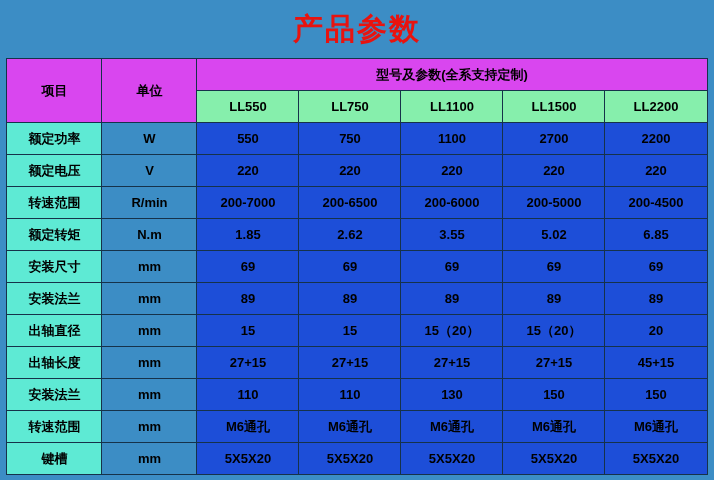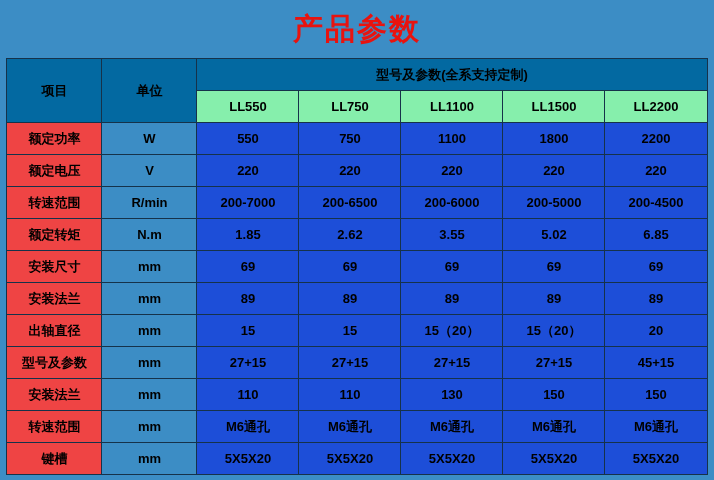--- a/index.html
+++ b/index.html
@@ -47,29 +47,29 @@
     text-align: center;
     vertical-align: middle;
     color: #000;
     font-weight: bold;
     padding: 0;
     height: 31px;
     font-size: 13px;
     font-family: "Liberation Sans", sans-serif;
   }
   .hdr {
-    background: #0369a1;
+    background: #d946ef;
     font-size: 15px;
   }
   .hdr-sub {
     background: #86efac;
     font-size: 14px;
   }
   .rowlabel {
-    background: #ef4444;
+    background: #5eead4;
     font-size: 14px;
   }
   .unit {
     background: #3c8dc5;
     font-size: 12px;
   }
   .val {
     background: #1d4ed8;
     font-size: 13px;
   }
@@ -110,21 +110,21 @@
         <th class="hdr-sub">LL2200</th>
       </tr>
     </thead>
     <tbody>
       <tr>
         <td class="rowlabel">额定功率</td>
         <td class="unit">W</td>
         <td class="val">550</td>
         <td class="val">750</td>
         <td class="val">1100</td>
-        <td class="val">1800</td>
+        <td class="val">2700</td>
         <td class="val">2200</td>
       </tr>
       <tr>
         <td class="rowlabel">额定电压</td>
         <td class="unit">V</td>
         <td class="val">220</td>
         <td class="val">220</td>
         <td class="val">220</td>
         <td class="val">220</td>
         <td class="val">220</td>
@@ -168,21 +168,21 @@
       <tr>
         <td class="rowlabel">出轴直径</td>
         <td class="unit">mm</td>
         <td class="val">15</td>
         <td class="val">15</td>
         <td class="val">15（20）</td>
         <td class="val">15（20）</td>
         <td class="val">20</td>
       </tr>
       <tr>
-        <td class="rowlabel">型号及参数</td>
+        <td class="rowlabel">出轴长度</td>
         <td class="unit">mm</td>
         <td class="val">27+15</td>
         <td class="val">27+15</td>
         <td class="val">27+15</td>
         <td class="val">27+15</td>
         <td class="val">45+15</td>
       </tr>
       <tr>
         <td class="rowlabel">安装法兰</td>
         <td class="unit">mm</td>

